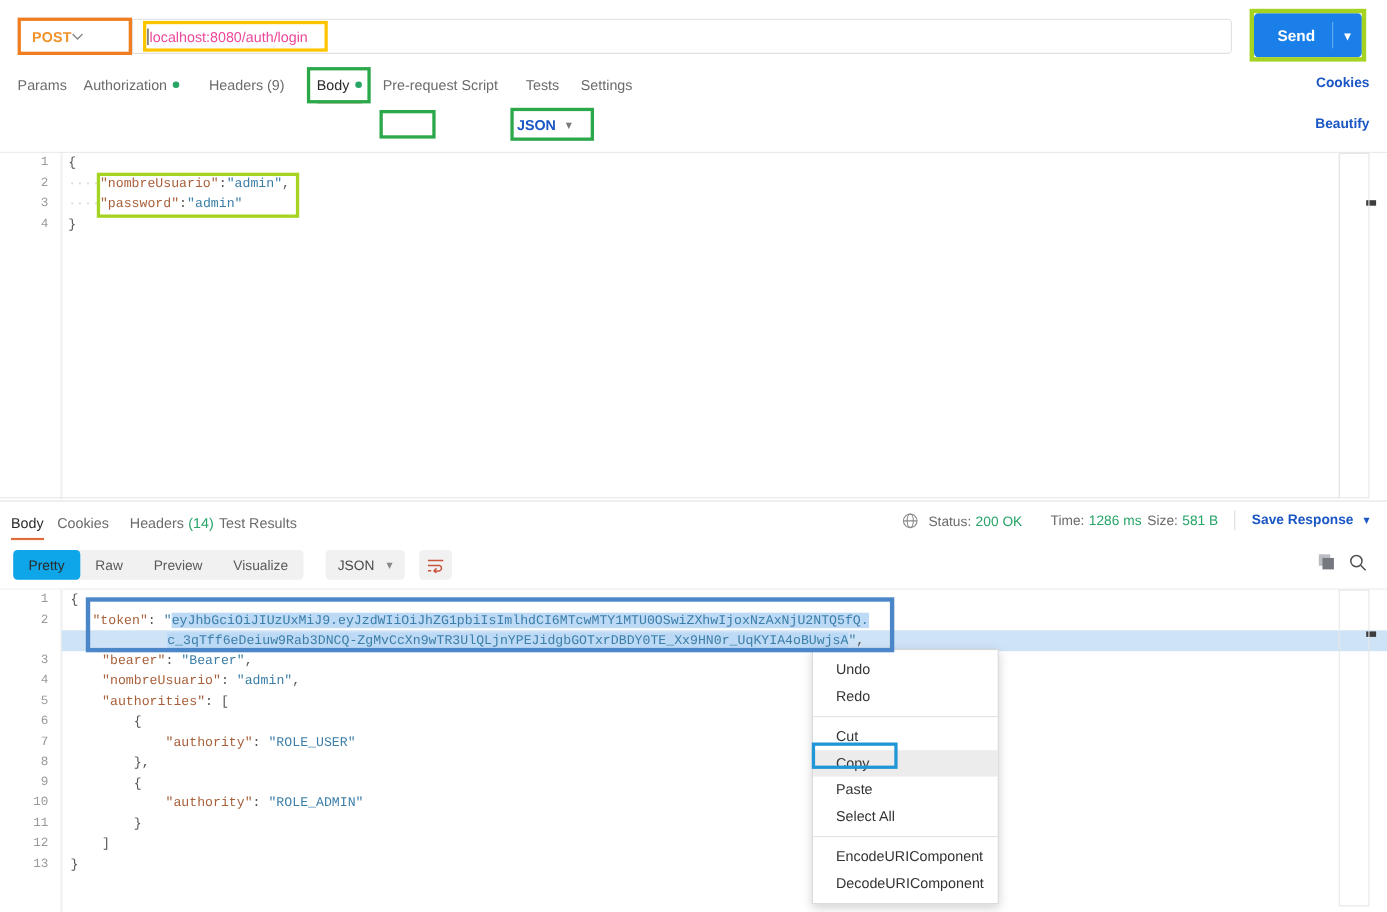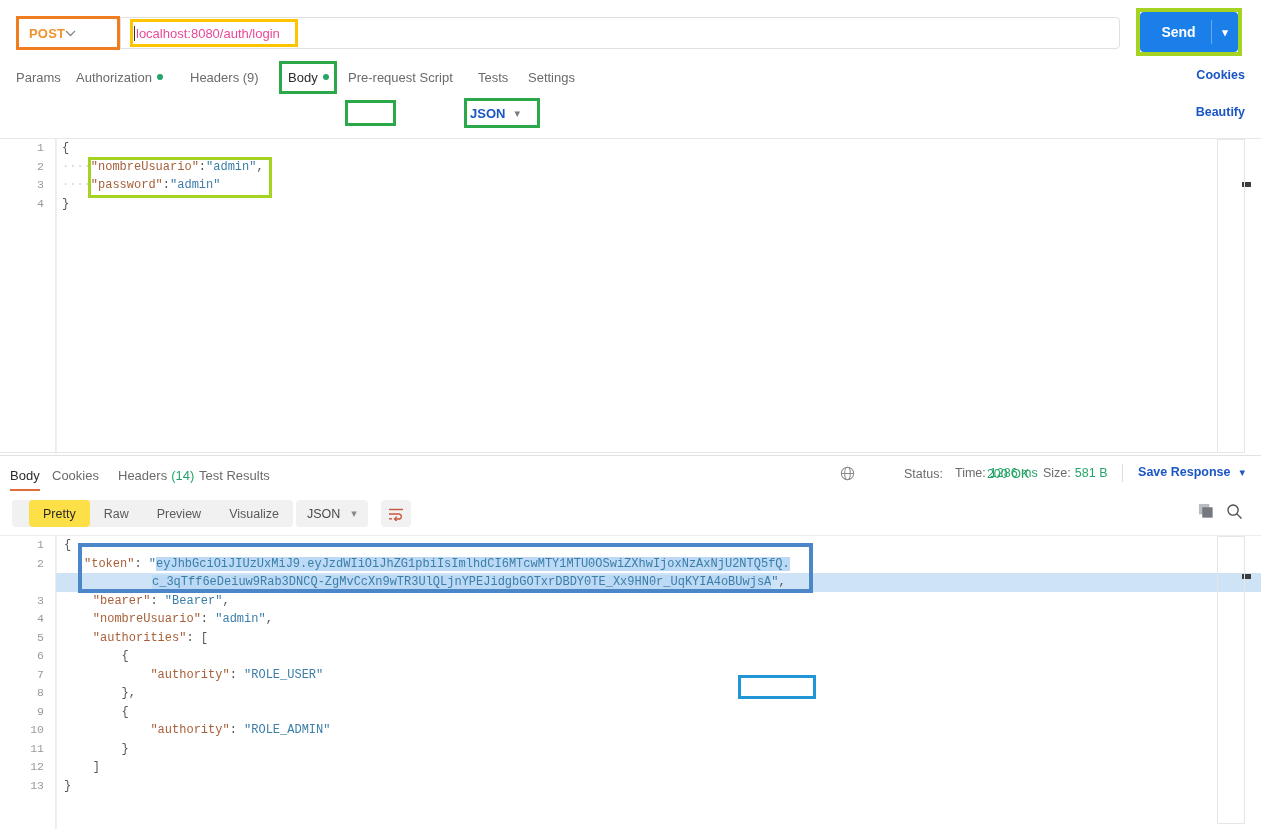--- a/index.html
+++ b/index.html
@@ -101,21 +101,21 @@
   .meta .val { color: #27a567; margin-left: 4px; }
   .save-resp { position: absolute; right: 16px; top: 465px; color: #1a56c4; font-weight: 700; font-size: 12.5px; display: flex; align-items: center; }
   .save-resp .chev { margin-left: 9px; color: #1a56c4; font-weight: 400; font-size: 11px; }
   .meta-div { position: absolute; left: 1122px; top: 464px; width: 1px; height: 18px; background: #dcdcdc; }
 
   .view-seg {
     position: absolute; left: 12px; top: 500px; height: 27px;
     background: #f1f1f1; border-radius: 4px; display: flex; align-items: center;
   }
   .seg-btn { height: 27px; padding: 0 14px; display: flex; align-items: center; font-size: 12.5px; color: #5a5a5a; border-radius: 4px; }
-  .seg-btn.active { background: #fde047; color: #2b2b2b; margin-left: 17px; }
+  .seg-btn.active { background: #0ea5e9; color: #2b2b2b; }
   .fmt-select {
     position: absolute; left: 296px; top: 500px; height: 27px; padding: 0 11px;
     background: #f1f1f1; border-radius: 4px; display: flex; align-items: center;
     font-size: 12.5px; color: #4a4a4a;
   }
   .fmt-select .chev { margin-left: 11px; color: #8a8a8a; font-size: 11px; }
   .wrap-btn {
     position: absolute; left: 381px; top: 500px; width: 30px; height: 27px;
     background: #f1f1f1; border-radius: 4px; display: flex; align-items: center; justify-content: center;
   }
@@ -227,21 +227,21 @@
       </div>
       <div class="resp-tab" style="left: 118px;">
         <span>Headers</span>
         <span class="cnt">(14)</span>
       </div>
       <div class="resp-tab" style="left: 199px;">
         <span>Test Results</span>
       </div>
     </div>
 
-  <div class="meta" style="left:840px;gap:40px;">
+  <div class="meta" style="left:820px;">
     <svg width="15" height="15" viewBox="0 0 16 16" style="margin-right:9px;">
       <circle cx="8" cy="8" r="6.6" stroke="#8a8a8a" stroke-width="1.1" fill="none"></circle>
       <ellipse cx="8" cy="8" rx="3" ry="6.6" stroke="#8a8a8a" stroke-width="1.1" fill="none"></ellipse>
       <line x1="1.4" y1="8" x2="14.6" y2="8" stroke="#8a8a8a" stroke-width="1.1"></line>
     </svg>
     <span>Status:</span>
     <span class="val-ok">200 OK</span>
   </div>
   <div class="meta" style="left:955px;">
     <span>Time:</span>
@@ -319,20 +319,32 @@
         <div class="code-line"><span>        </span><span class="k-punct">{</span></div>
         <div class="code-line"><span>            </span><span class="k-key">"authority"</span><span class="k-punct">: </span><span class="k-str">"ROLE_ADMIN"</span></div>
         <div class="code-line"><span>        </span><span class="k-punct">}</span></div>
         <div class="code-line"><span>    </span><span class="k-punct">]</span></div>
         <div class="code-line"><span class="k-punct">}</span></div>
       </div>
     <div class="scroll-thumb" style="top:38px;"></div>
   </div>
   <div class="editor-frame" style="left:1217px;top:536px;width:28px;height:288px;"></div>
 
+  <div class="ctx-menu" id="ctx-menu">
+      <div class="ctx-item">Undo</div>
+      <div class="ctx-item">Redo</div>
+      <div class="ctx-sep"></div>
+      <div class="ctx-item">Cut</div>
+      <div class="ctx-item hl">Copy</div>
+      <div class="ctx-item">Paste</div>
+      <div class="ctx-item">Select All</div>
+      <div class="ctx-sep"></div>
+      <div class="ctx-item">EncodeURIComponent</div>
+      <div class="ctx-item">DecodeURIComponent</div>
+    </div>
 
   <div id="annotations">
       <div class="anno" style="left: 16px; top: 16px; width: 104px; height: 34px; border: 3px solid rgb(240, 125, 32);"></div>
       <div class="anno" style="left: 130px; top: 19px; width: 168px; height: 28px; border: 3px solid rgb(253, 197, 0);"></div>
       <div class="anno" style="left: 1136px; top: 8px; width: 106px; height: 48px; border: 4px solid rgb(164, 211, 34);"></div>
       <div class="anno" style="left: 279px; top: 61px; width: 58px; height: 33px; border: 3px solid rgb(42, 168, 74);"></div>
       <div class="anno" style="left: 345px; top: 100px; width: 51px; height: 26px; border: 3px solid rgb(42, 168, 74);"></div>
       <div class="anno" style="left: 464px; top: 98px; width: 76px; height: 30px; border: 3px solid rgb(42, 168, 74);"></div>
       <div class="anno" style="left: 88px; top: 157px; width: 184px; height: 41px; border: 3px solid rgb(164, 211, 34);"></div>
       <div class="anno" style="left: 78px; top: 543px; width: 735px; height: 50px; border: 4px solid rgb(74, 134, 200);"></div>

